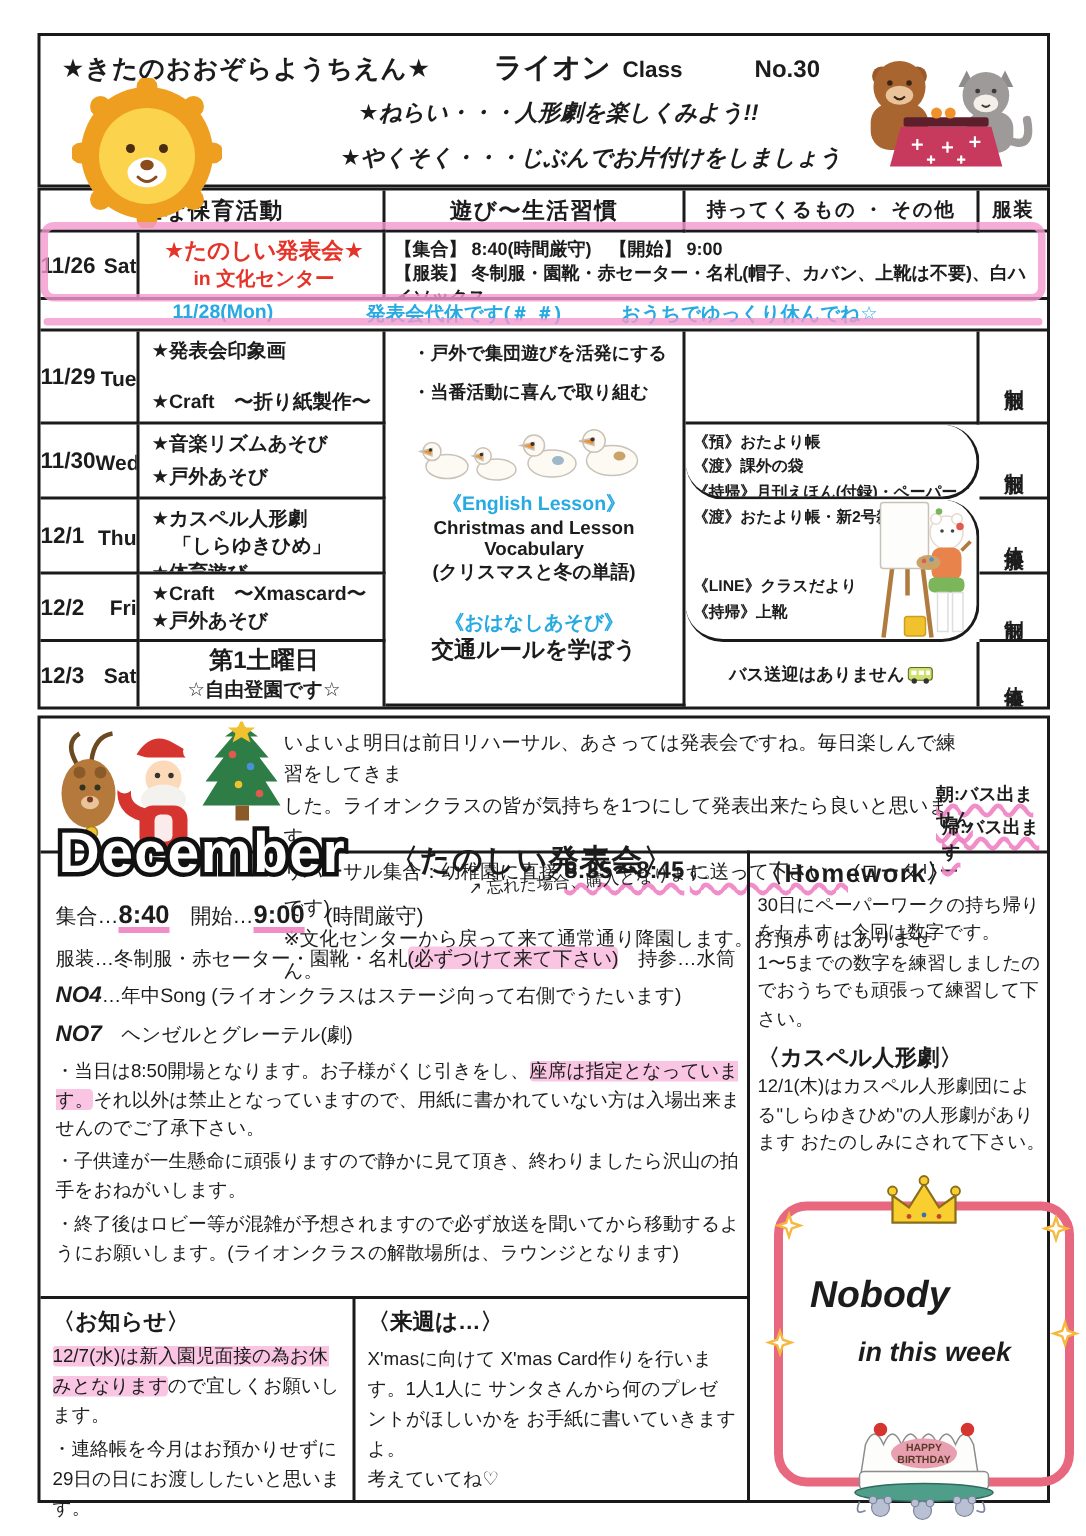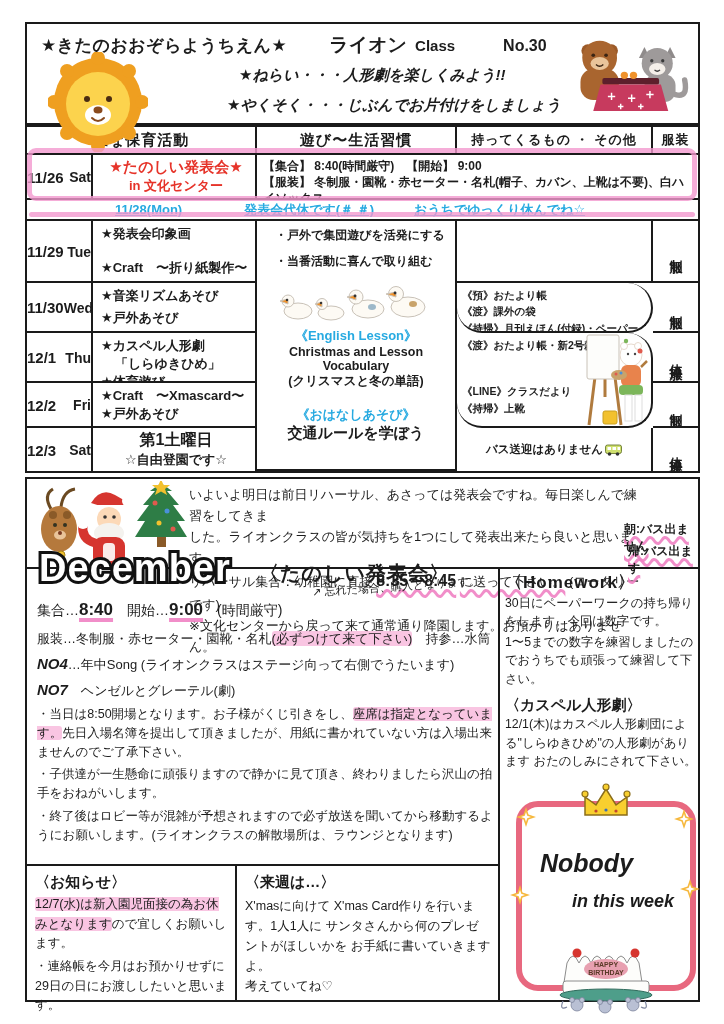--- a/index.html
+++ b/index.html
@@ -34,21 +34,21 @@
     font-size:15px; font-weight:bold; letter-spacing:1px; }
   .datecell { display:flex; flex-direction:row; align-items:center; justify-content:space-between;
     padding:3px 0 2px; font-weight:bold; }
   .datecell .d { font-size:15px; } .datecell .w { font-size:14px; }
   .actcell { display:flex; flex-direction:column; justify-content:space-between;
     padding:4px 4px 4px 8px; font-size:13px; font-weight:bold; }
   .actcell.center { align-items:center; text-align:center; }
   .red { color:#e63329; }
   .blue { color:#27aae1; }
   .detail1126 { padding:3px 6px; font-size:12px; font-weight:bold; line-height:1.35; }
-  .row1128 { display:flex; align-items:center; font-size:13px; font-weight:bold; color:#27aae1;text-decoration:underline; }
+  .row1128 { display:flex; font-size:13px; font-weight:bold; color:#27aae1; }
   .row1128 .sp1 { margin-left:88px; } .row1128 .sp2 { margin-left:62px; } .row1128 .sp3 { margin-left:40px; }
   .playcell { padding:6px 4px; text-align:center; font-weight:bold; }
   .playcell .pl { font-size:12px; text-align:left; padding-left:14px; margin-bottom:9px; }
   .playcell .etitle { font-size:13px; margin-top:4px; }
   .playcell .eline { font-size:12.5px; }
   .playcell .stitle { font-size:13px; margin-top:16px; }
   .playcell .sline { font-size:15px; }
   .ducks { width:160px; height:44px; margin:2px auto 0; display:block; }
   .bringcell { padding:4px 3px 2px 5px; font-size:10.5px; font-weight:bold; line-height:1.55;border-radius:25px; }
   .clothcell { display:flex; align-items:center; justify-content:center;
@@ -94,21 +94,21 @@
   .vline2 { position:absolute; left:208px; top:385px; bottom:0; border-left:2px solid #1a1a1a; }
   .oshirase { position:absolute; left:8px; top:391px; width:196px; font-size:12.5px; line-height:1.55; }
   .oshirase h3, .nextweek h3, .rcol h3 { font-size:15px; font-weight:bold; margin-bottom:2px; }
   .nextweek { position:absolute; left:218px; top:391px; width:246px; font-size:12.5px; line-height:1.6; }
 
   .rcol { position:absolute; left:478px; top:92px; width:192px; }
   .rcol .hw-title { font-size:17px; font-weight:bold; letter-spacing:1px; }
   .rcol p { font-size:12.3px; line-height:1.5; margin-bottom:2px; }
   .kasper-title { font-size:15px; font-weight:bold; margin-top:8px; }
 
-  .bday { position:absolute; left:489px; top:322px; width:180px; height:190px;
+  .bday { position:absolute; left:489px; top:322px; width:200px; height:190px;
     border:6px solid #e8687f; border-radius:22px; }
   .crown { position:absolute; left:50%; transform:translateX(-50%); top:-26px; width:58px; height:42px; }
   .nobody1 { position:absolute; left:18px; top:42px; font-size:25px; font-style:italic; font-weight:bold; }
   .nobody2 { position:absolute; left:50px; top:84px; font-size:18px; font-style:italic; font-weight:bold; }
   .cakeimg { position:absolute; left:50%; transform:translateX(-50%); bottom:-30px; width:118px; height:74px; }
   .spark { position:absolute; width:20px; height:20px; }
   .sp-a { left:-6px; top:0px; } .sp-b { right:-4px; top:2px; }
   .sp-c { left:-12px; top:78px; } .sp-d { right:-10px; top:72px; }
   .busicon { width:17px; height:12px; vertical-align:-1px; margin-left:2px; }
 </style>
@@ -410,21 +410,21 @@
     <div class="dec-body">
       <div class="timeline">
         <span>集合…</span><span class="t">8:40</span><span>　開始…</span><span class="t">9:00</span><span>　(時間厳守)</span>
       </div>
       <div class="clothline">
         <span>服装…冬制服・赤セーター・園靴・名札</span><span class="hlpink">(必ずつけて来て下さい)</span><span>　持参…水筒</span>
       </div>
       <div class="noline"><span class="nolabel">NO4</span><span>…年中Song (ライオンクラスはステージ向って右側でうたいます)</span></div>
       <div class="noline"><span class="nolabel">NO7</span><span>　ヘンゼルとグレーテル(劇)</span></div>
       <div class="bullets">
-        <p><span>・当日は8:50開場となります。お子様がくじ引きをし、</span><span class="hlpink">座席は指定となっています。</span><span>先日入場名簿を提出して頂きましたが、用紙に書かれていない方は入場出来ませんのでご了承下さい。</span></p>
+        <p><span>・当日は8:50開場となります。お子様がくじ引きをし、</span><span class="hlpink">座席は指定となっています。</span><span>それ以外は禁止となっていますので、用紙に書かれていない方は入場出来ませんのでご了承下さい。</span></p>
         <p>・子供達が一生懸命に頑張りますので静かに見て頂き、終わりましたら沢山の拍手をおねがいします。</p>
         <p>・終了後はロビー等が混雑が予想されますので必ず放送を聞いてから移動するようにお願いします。(ライオンクラスの解散場所は、ラウンジとなります)</p>
       </div>
     </div>
 
     <div class="hline-bot"></div>
     <div class="vline2"></div>
 
     <div class="oshirase">
       <h3>〈お知らせ〉</h3>

